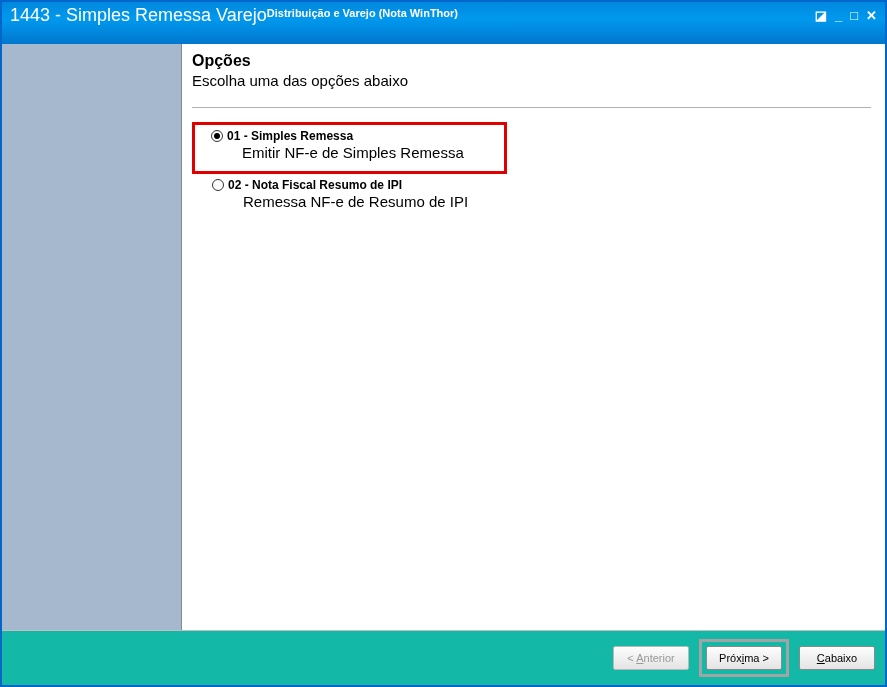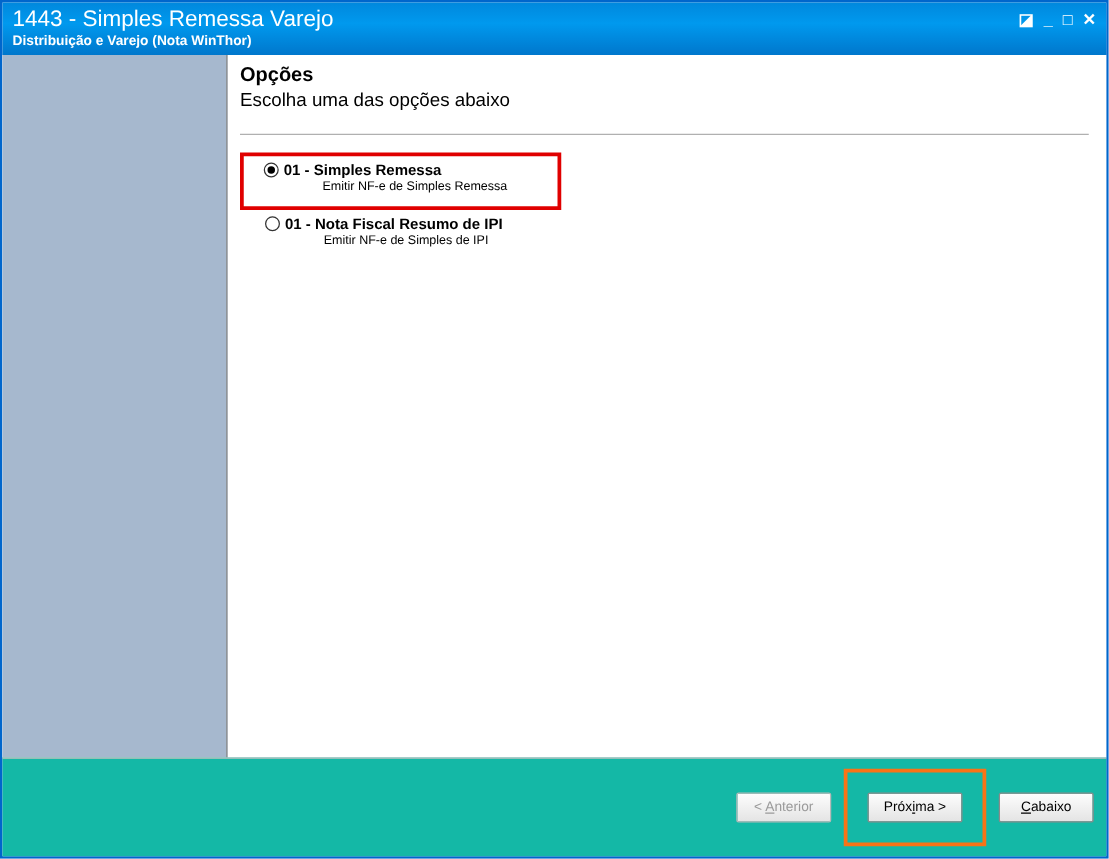--- a/index.html
+++ b/index.html
@@ -20,21 +20,21 @@
     }
     .titlebar {
       background: linear-gradient(to bottom, #0088dd 0%, #0099ee 40%, #0077cc 100%);
       color: #fff;
       padding: 4px 8px 2px 8px;
       display: flex;
       align-items: flex-start;
       justify-content: space-between;
       height: 42px;
     }
-    .titlebar-left { display: flex; flex-direction: column; }
+    .titlebar-left { display: flex; }
     .titlebar-title { font-size: 18px; font-weight: normal; line-height: 1.1; }
     .titlebar-subtitle { font-size: 11px; font-weight: bold; margin-top: 1px; }
     .titlebar-controls { display: flex; gap: 8px; align-items: center; margin-top: 2px; }
     .titlebar-icon { color: #fff; font-size: 13px; cursor: pointer; font-weight: bold; font-family: Arial, sans-serif; }
     .body-area {
       flex: 1;
       display: flex;
       background: #fff;
     }
     .side-strip {
@@ -69,21 +69,21 @@
       justify-content: center;
       background: #fff;
     }
     .radio.checked::after {
       content: "";
       width: 6px; height: 6px;
       background: #000;
       border-radius: 50%;
     }
     .option-title { font-weight: bold; font-size: 12px; text-align: right; }
-    .option-desc { font-size: 10px; margin-left: 32px; margin-top: 1px; margin-bottom: 6px; padding-left: 15px; }
+    .option-desc { font-size: 15px; margin-left: 16px; margin-top: 1px; margin-bottom: 6px; padding-left: 15px; }
     .highlight-box {
       border: 3px solid #e00000;
       display: inline-block;
       padding: 2px 36px 2px 2px;
       margin-bottom: 2px;
     }
     .button-bar {
       background: #14b8a6;
       border-top: 1px solid #c0c0c0;
       padding: 8px 10px;
@@ -102,22 +102,22 @@
       padding: 0 10px;
       border-radius: 2px;
       color: #000;
     }
     .btn.disabled {
       color: #9a9a9a;
       cursor: default;
       border-color: #b8b8b8;
     }
     .btn-highlight {
-      border: 3px solid #f97316;
-      padding: 16px;
+      border: 3px solid #a3a3a3;
+      padding: 4px;
       display: inline-block;
     }
     .mnemonic { text-decoration: underline; }
   </style>
 </head>
 <body>
 
 <div class="window">
 
   <div class="titlebar">
@@ -147,23 +147,23 @@
               <span class="radio checked"></span>
               <span class="option-title">01 - Simples Remessa</span>
             </div>
             <div class="option-desc">Emitir NF-e de Simples Remessa</div>
           </div>
         </div>
 
         <div class="option-block" style="margin-left:16px;">
           <div class="option-row">
             <span class="radio"></span>
-            <span class="option-title">01 - Nota Fiscal Resumo de IPI</span>
+            <span class="option-title">02 - Nota Fiscal Resumo de IPI</span>
           </div>
-          <div class="option-desc">Emitir NF-e de Simples de IPI</div>
+          <div class="option-desc">Remessa NF-e de Resumo de IPI</div>
         </div>
       </div>
     </div>
   </div>
 
   <div class="button-bar">
     <button class="btn disabled"><span>&lt; </span><span class="mnemonic">A</span><span>nterior</span></button>
     <span class="btn-highlight">
       <button class="btn"><span>Próx</span><span class="mnemonic">i</span><span>ma &gt;</span></button>
     </span>

